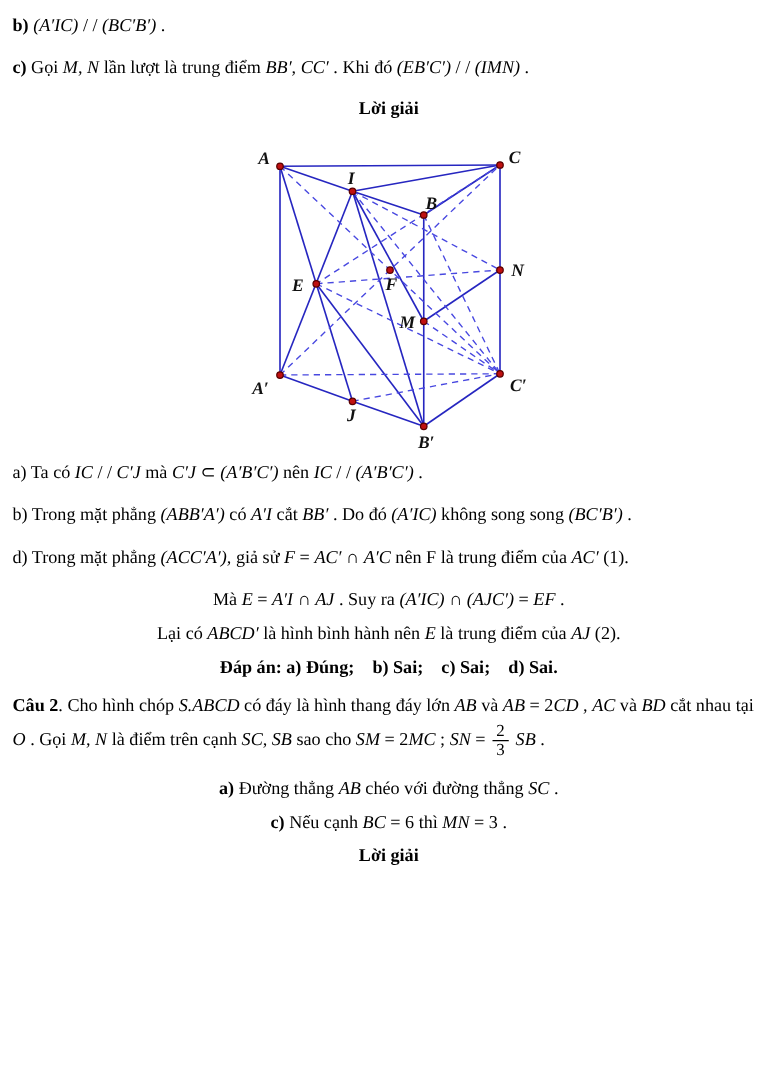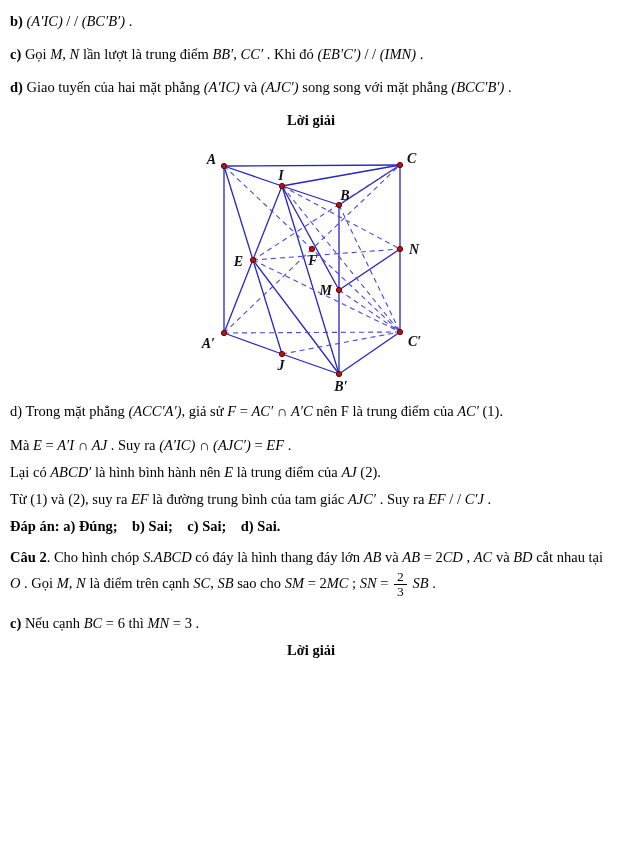--- a/index.html
+++ b/index.html
@@ -3,37 +3,36 @@
 <meta charset="utf-8">
 <style>
   html,body{margin:0;padding:0;background:#fff;}
   #page{position:relative;width:620px;height:864px;background:#ffffff;overflow:hidden;
         box-sizing:border-box;padding:12px 8px 0 10px;color:#000;
         font-family:"Liberation Serif", serif;font-size:14.5px;}
   .para{margin:0 0 14px 0;line-height:19px;}
   .center{text-align:center;font-weight:bold;}
   i.m{font-style:italic;font-family:"Liberation Serif",serif;}
   .sol .para{margin-bottom:15px;}
-  .sol .tight{margin-bottom:8px;}
+  .sol .tight{margin-bottom:8px;text-align:center;}
   .roomy{line-height:26px;margin-bottom:10px;}
   .diagram{position:relative;height:252px;margin:0 0 6px 0;}
   .diagram svg{display:block;}
   .frac{display:inline-block;vertical-align:middle;text-align:center;line-height:1.05;
         font-style:normal;font-size:13.5px;padding:0 2px;}
   .frac .num{display:block;border-bottom:1px solid #000;padding:0 3px;}
   .frac .den{display:block;}
 </style>
 </head>
 <body>
 
 <div id="page">
   <div id="intro" class="intro">
       <p class="para"><b>b)</b> <i class="m">(A′IC)</i> / / <i class="m">(BC′B′)</i> .</p>
       <p class="para"><b>c)</b> Gọi <i class="m">M</i>, <i class="m">N</i> lần lượt là trung điểm <i class="m">BB′</i>, <i class="m">CC′</i> . Khi đó <i class="m">(EB′C′)</i> / / <i class="m">(IMN)</i> .</p>
-      <p class="para"><b>d)</b> Giao tuyến của hai mặt phẳng <i class="m">(A′IC)</i> và <i class="m">(AJC′)</i> song song với mặt phẳng <i class="m">(BCC′B′)</i> .</p>
       <p class="para center"><b>Lời giải</b></p>
     </div>
   <div class="diagram">
     <svg id="geo-svg" width="602" height="252" viewBox="10 140 602 252" xmlns="http://www.w3.org/2000/svg">
         <line x1="224" y1="162" x2="400" y2="161" stroke="#2626c0" stroke-width="1.3"></line>
         <line x1="224" y1="162" x2="282" y2="182" stroke="#2626c0" stroke-width="1.3"></line>
         <line x1="282" y1="182" x2="339" y2="201" stroke="#2626c0" stroke-width="1.3"></line>
         <line x1="339" y1="201" x2="400" y2="161" stroke="#2626c0" stroke-width="1.3"></line>
         <line x1="224" y1="162" x2="224" y2="329" stroke="#2626c0" stroke-width="1.3"></line>
         <line x1="339" y1="201" x2="339" y2="370" stroke="#2626c0" stroke-width="1.3"></line>
@@ -79,22 +78,24 @@
         <text x="243" y="262" text-anchor="end" fill="#111111" font-family="&quot;Liberation Serif&quot;, serif" font-size="14" font-style="italic" font-weight="bold">E</text>
         <text x="313" y="261" text-anchor="middle" fill="#111111" font-family="&quot;Liberation Serif&quot;, serif" font-size="14" font-style="italic" font-weight="bold">F</text>
         <text x="332" y="291" text-anchor="end" fill="#111111" font-family="&quot;Liberation Serif&quot;, serif" font-size="14" font-style="italic" font-weight="bold">M</text>
         <text x="215" y="344" text-anchor="end" fill="#111111" font-family="&quot;Liberation Serif&quot;, serif" font-size="14" font-style="italic" font-weight="bold">A′</text>
         <text x="408" y="342" text-anchor="start" fill="#111111" font-family="&quot;Liberation Serif&quot;, serif" font-size="14" font-style="italic" font-weight="bold">C′</text>
         <text x="281" y="366" text-anchor="middle" fill="#111111" font-family="&quot;Liberation Serif&quot;, serif" font-size="14" font-style="italic" font-weight="bold">J</text>
         <text x="341" y="387" text-anchor="middle" fill="#111111" font-family="&quot;Liberation Serif&quot;, serif" font-size="14" font-style="italic" font-weight="bold">B′</text>
       </svg>
   </div>
   <div id="solution" class="sol">
+      <p class="para">a) Ta có <i class="m">IC</i> / / <i class="m">C′J</i> mà <i class="m">C′J</i> ⊂ <i class="m">(A′B′C′)</i> nên <i class="m">IC</i> / / <i class="m">(A′B′C′)</i> .</p>
+      <p class="para">b) Trong mặt phẳng <i class="m">(ABB′A′)</i> có <i class="m">A′I</i> cắt <i class="m">BB′</i> . Do đó <i class="m">(A′IC)</i> không song song <i class="m">(BC′B′)</i> .</p>
       <p class="para">d) Trong mặt phẳng <i class="m">(ACC′A′)</i>, giả sử <i class="m">F</i> = <i class="m">AC′</i> ∩ <i class="m">A′C</i> nên F là trung điểm của <i class="m">AC′</i> (1).</p>
       <p class="para tight">Mà <i class="m">E</i> = <i class="m">A′I</i> ∩ <i class="m">AJ</i> . Suy ra <i class="m">(A′IC)</i> ∩ <i class="m">(AJC′)</i> = <i class="m">EF</i> .</p>
       <p class="para tight">Lại có <i class="m">ABCD′</i> là hình bình hành nên <i class="m">E</i> là trung điểm của <i class="m">AJ</i>  (2).</p>
-      <p class="para tight">Từ (1) và (2), suy ra <i class="m">EF</i> là đường trung bình của tam giác <i class="m">AJC′</i> . Suy ra <i class="m">EF</i> / / <i class="m">C′J</i> .</p>
       <p class="para tight"><b>Đáp án: a) Đúng;&nbsp;&nbsp;&nbsp; b) Sai;&nbsp;&nbsp;&nbsp; c) Sai;&nbsp;&nbsp;&nbsp; d) Sai.</b></p>
       <p class="para roomy"><b>Câu 2</b>. Cho hình chóp <i class="m">S.ABCD</i> có đáy là hình thang đáy lớn <i class="m">AB</i> và <i class="m">AB</i> = 2<i class="m">CD</i> , <i class="m">AC</i> và <i class="m">BD</i> cắt nhau tại <i class="m">O</i> . Gọi <i class="m">M</i>, <i class="m">N</i> là điểm trên cạnh <i class="m">SC</i>, <i class="m">SB</i> sao cho <i class="m">SM</i> = 2<i class="m">MC</i> ; <i class="m">SN</i> = <span class="frac"><span class="num">2</span><span class="den">3</span></span> <i class="m">SB</i> .</p>
+      <p class="para tight"><b>a)</b> Đường thẳng <i class="m">AB</i> chéo với đường thẳng <i class="m">SC</i> .</p>
       <p class="para tight"><b>c)</b> Nếu cạnh <i class="m">BC</i> = 6 thì <i class="m">MN</i> = 3 .</p>
       <p class="para center tight"><b>Lời giải</b></p>
     </div>
 </div>
 
 </body></html>

